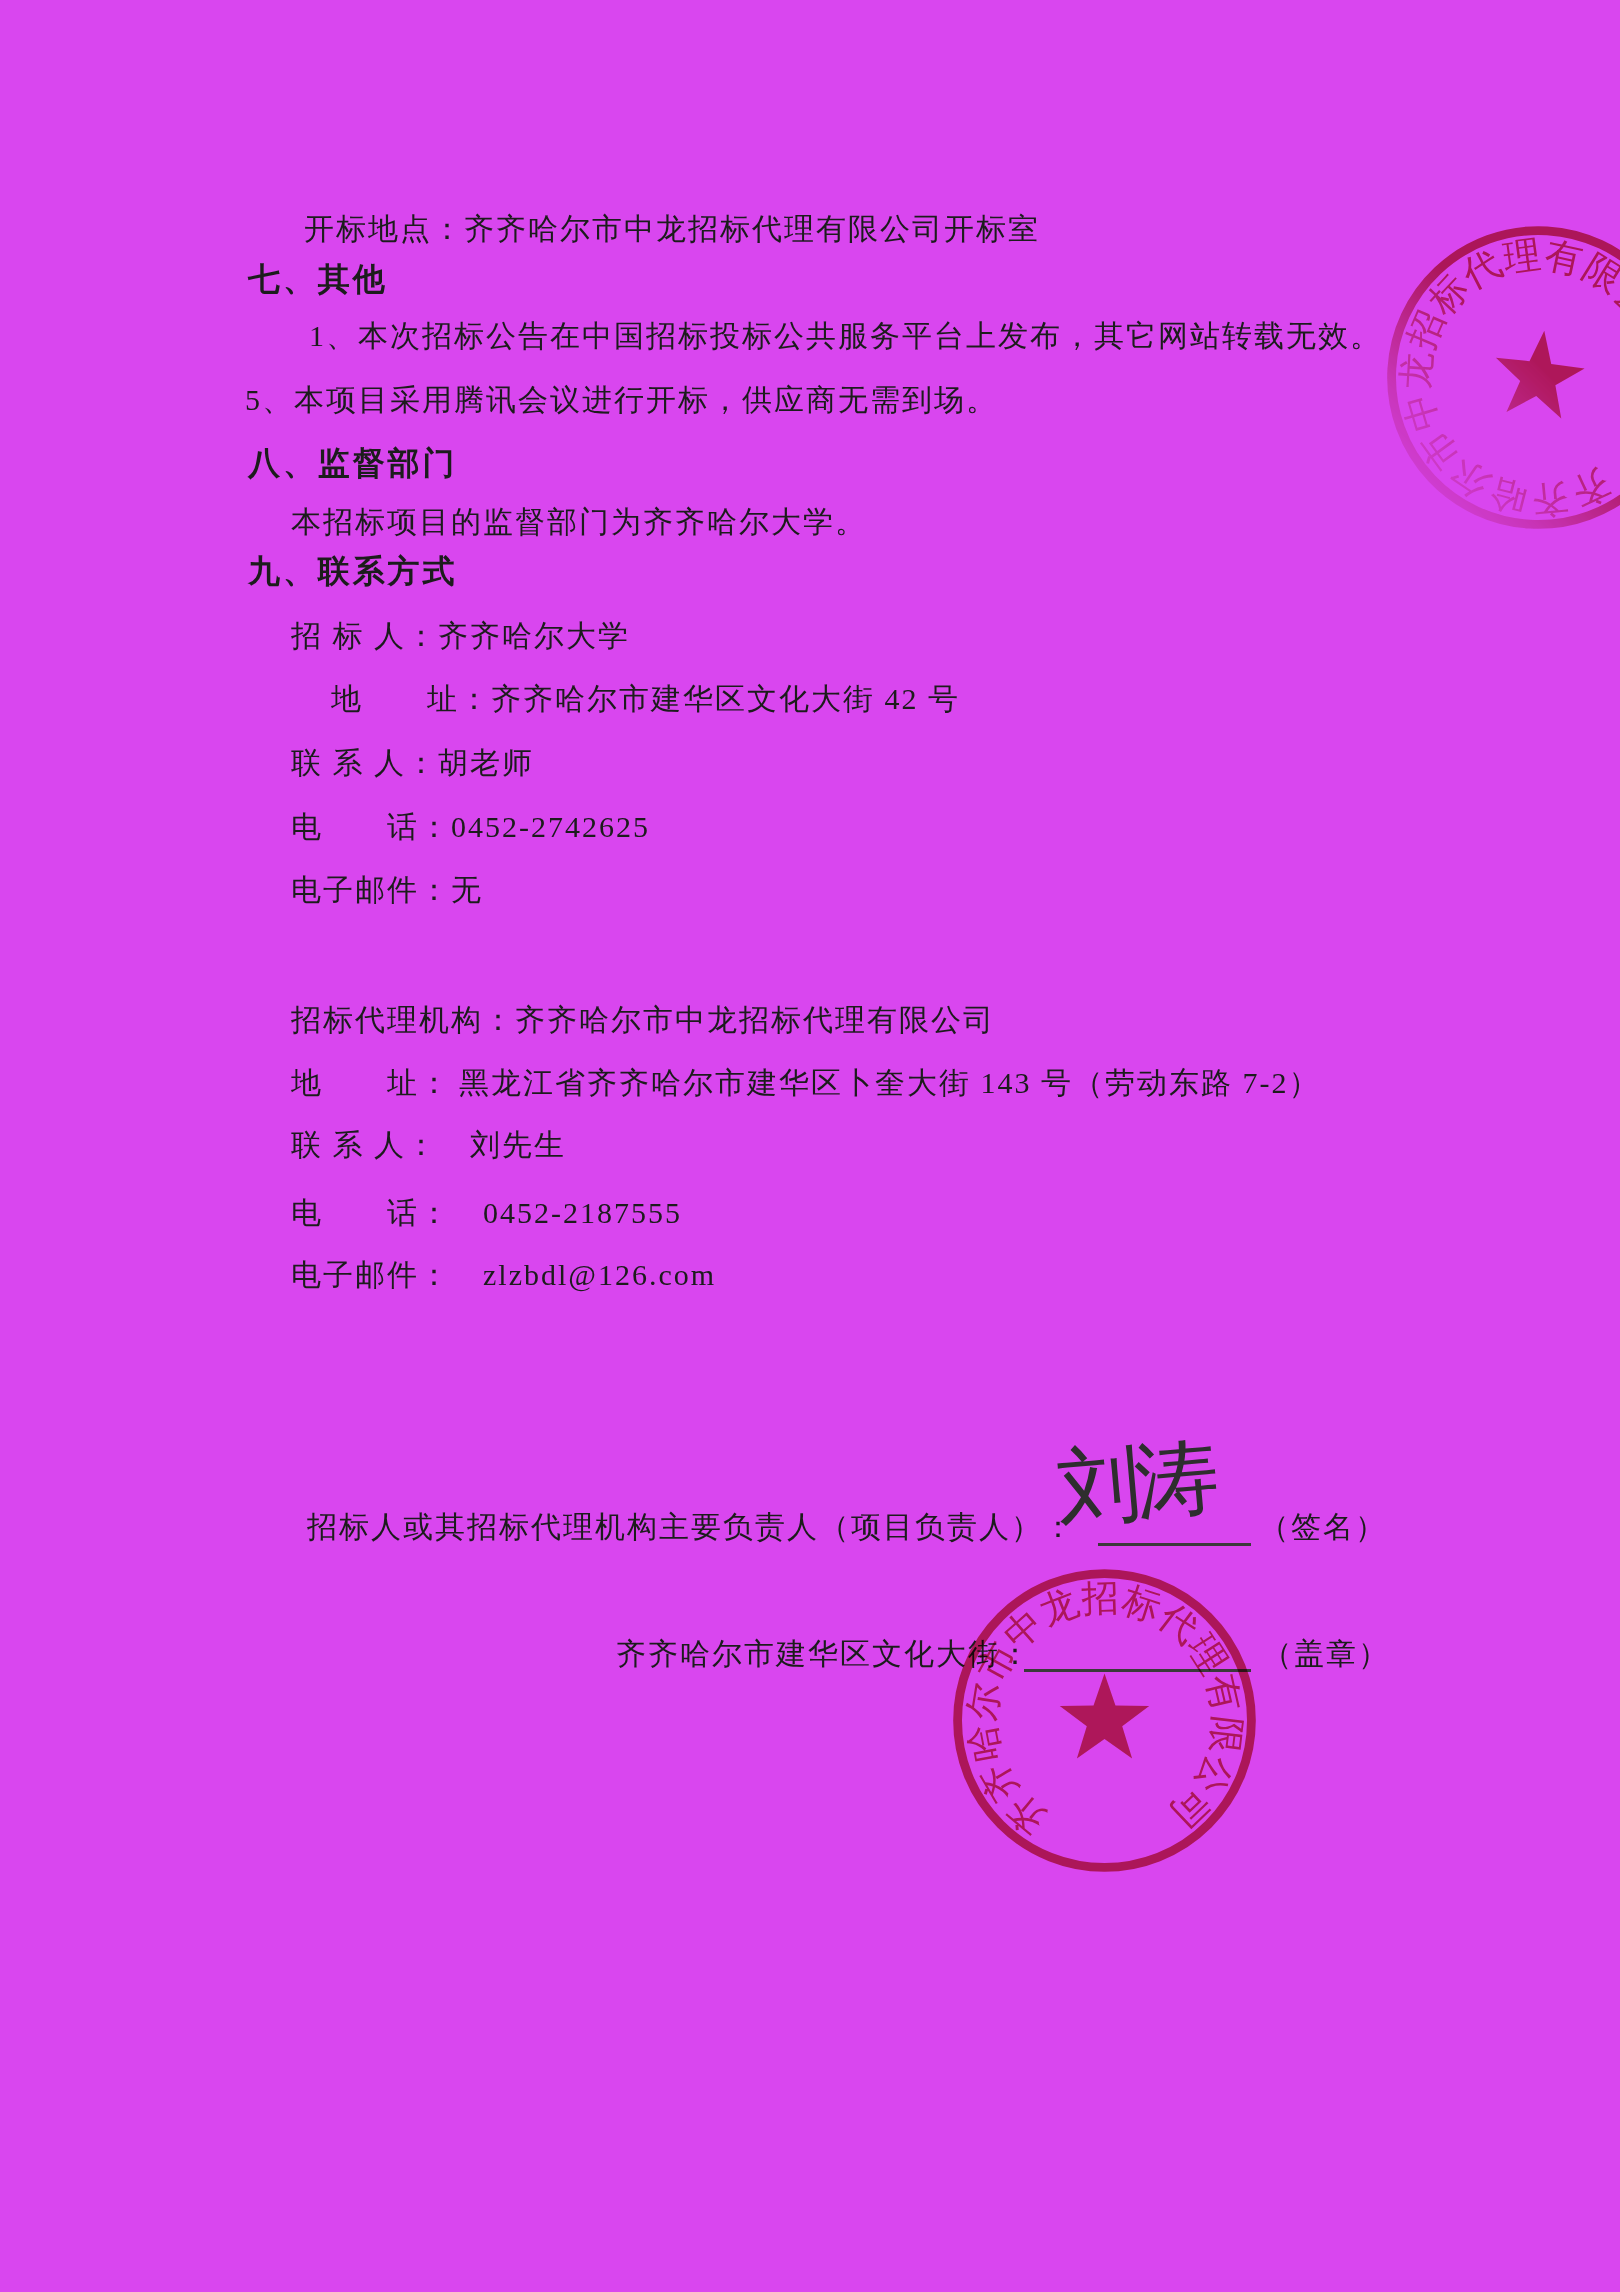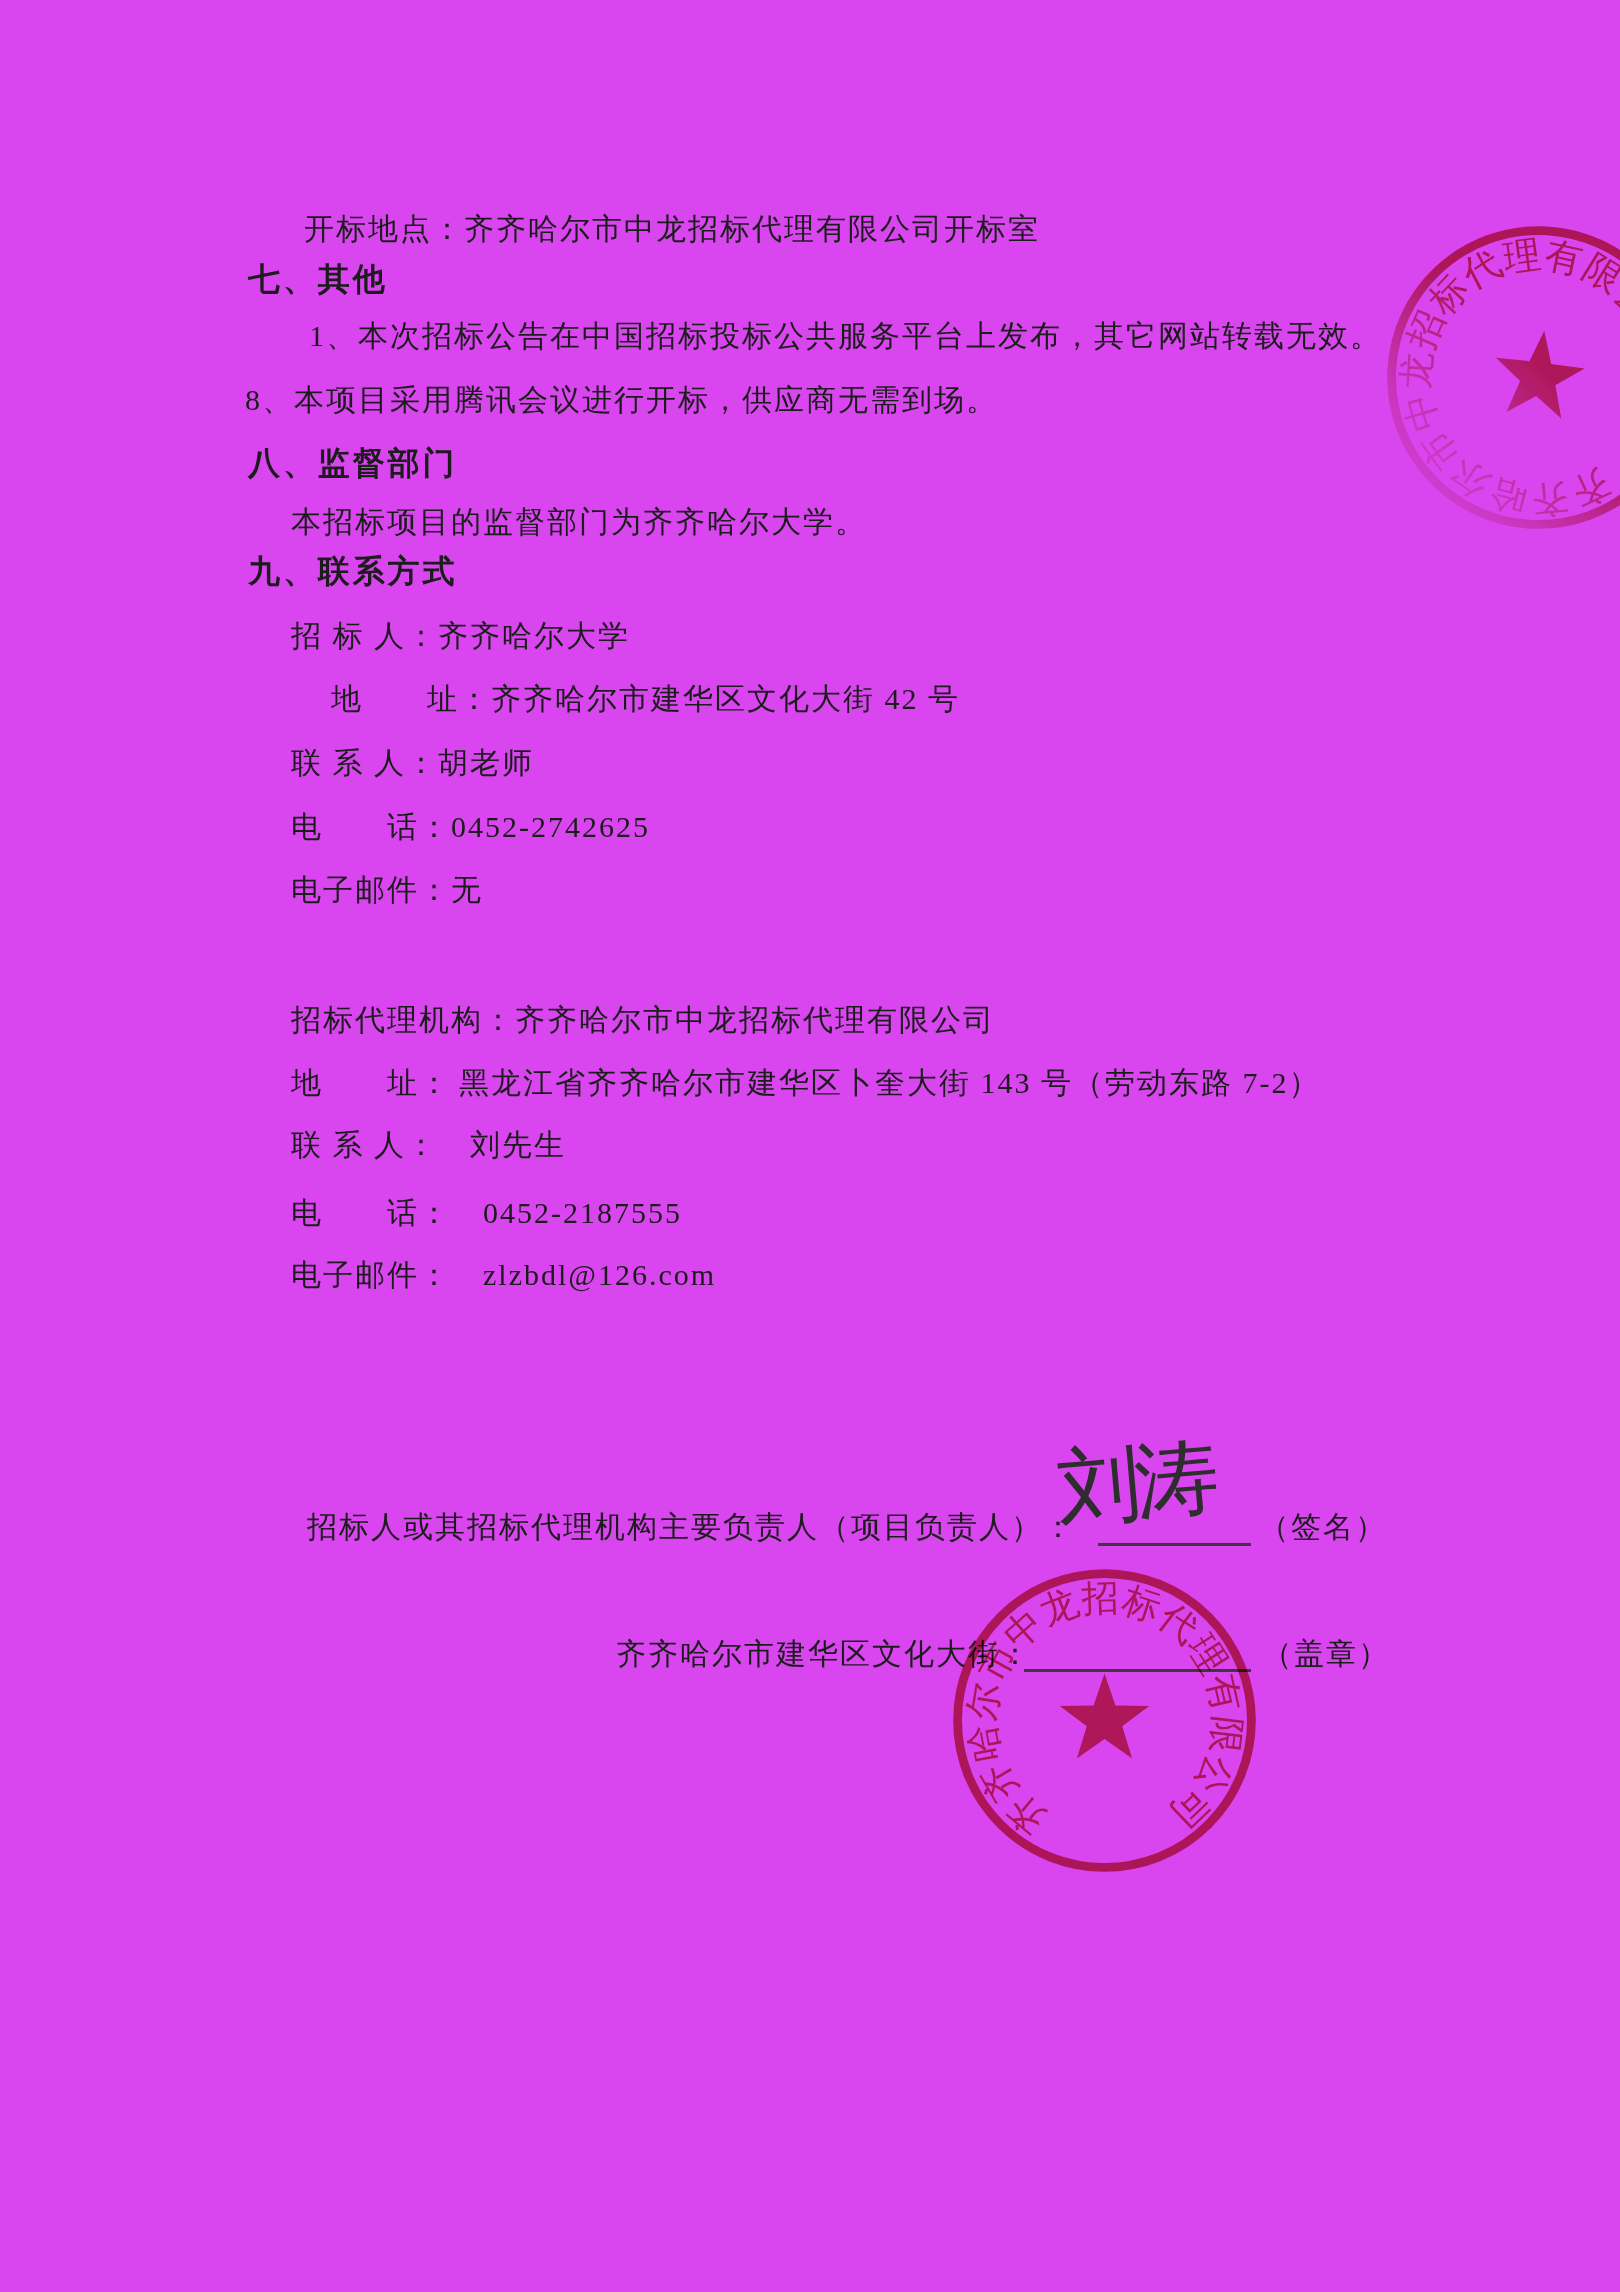--- a/index.html
+++ b/index.html
@@ -60,21 +60,21 @@
 </style>
 </head>
 <body>
 
 <div class="page">
 
   <div class="tline" style="left:304px;top:209px;">开标地点：齐齐哈尔市中龙招标代理有限公司开标室</div>
 
   <div class="tline heading" style="left:248px;top:260px;">七、其他</div>
   <div class="tline" style="left:309px;top:316px;">1、本次招标公告在中国招标投标公共服务平台上发布，其它网站转载无效。</div>
-  <div class="tline" style="left:245px;top:380px;">8、本项目采用腾讯会议进行开标，供应商无需到场。</div>
+  <div class="tline" style="left:245px;top:380px;">5、本项目采用腾讯会议进行开标，供应商无需到场。</div>
 
   <div class="tline heading" style="left:248px;top:444px;">八、监督部门</div>
   <div class="tline" style="left:291px;top:502px;">本招标项目的监督部门为齐齐哈尔大学。</div>
 
   <div class="tline heading" style="left:248px;top:552px;">九、联系方式</div>
 
   <div class="tline" style="left:291px;top:616px;">
     <span class="label">招 标 人：</span><span class="value">齐齐哈尔大学</span>
   </div>
   <div class="tline" style="left:291px;top:679px;margin-left:40px;">

